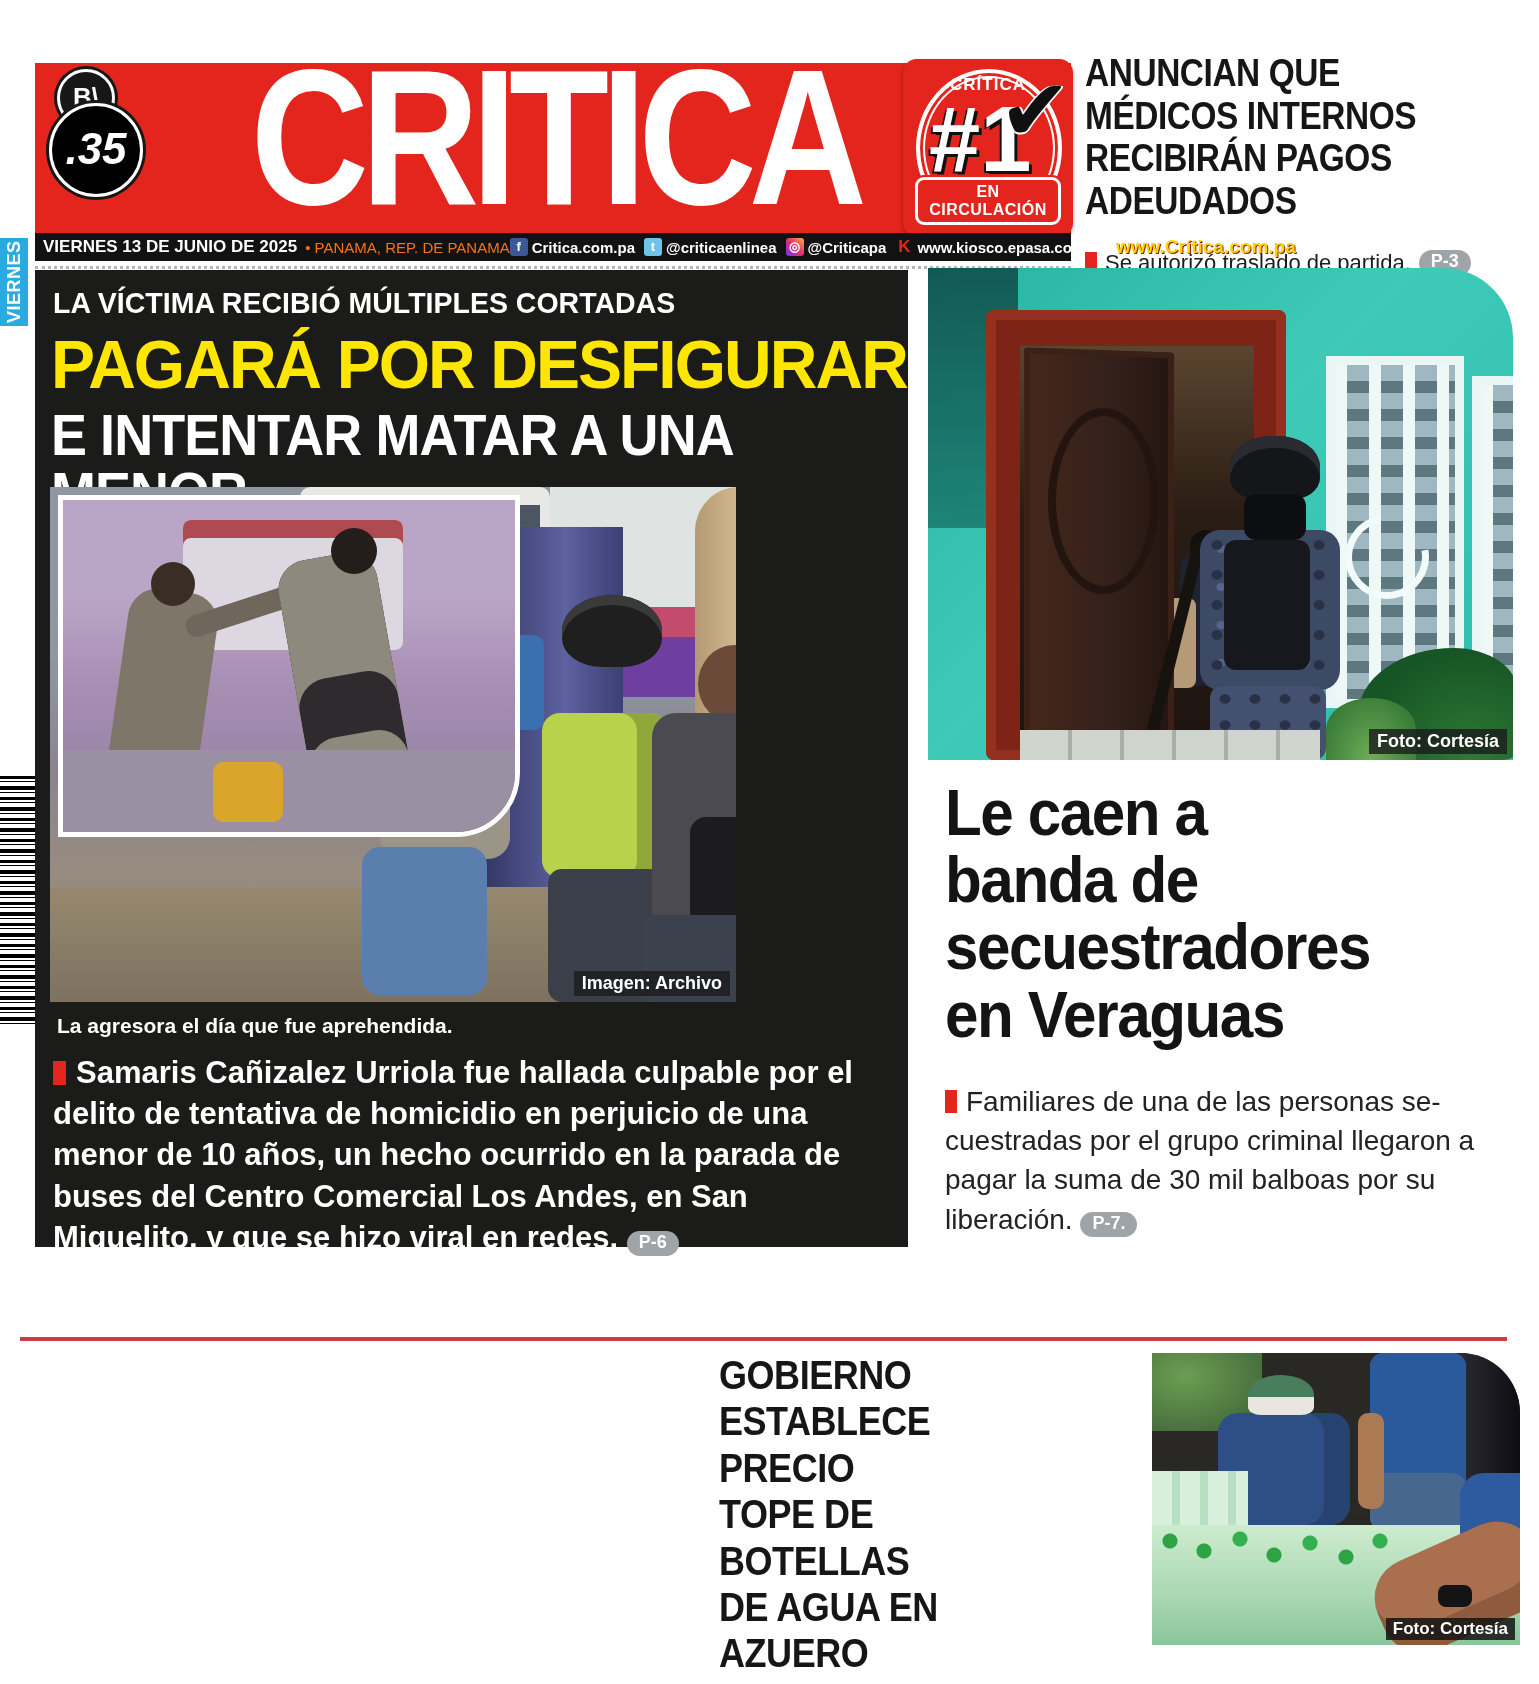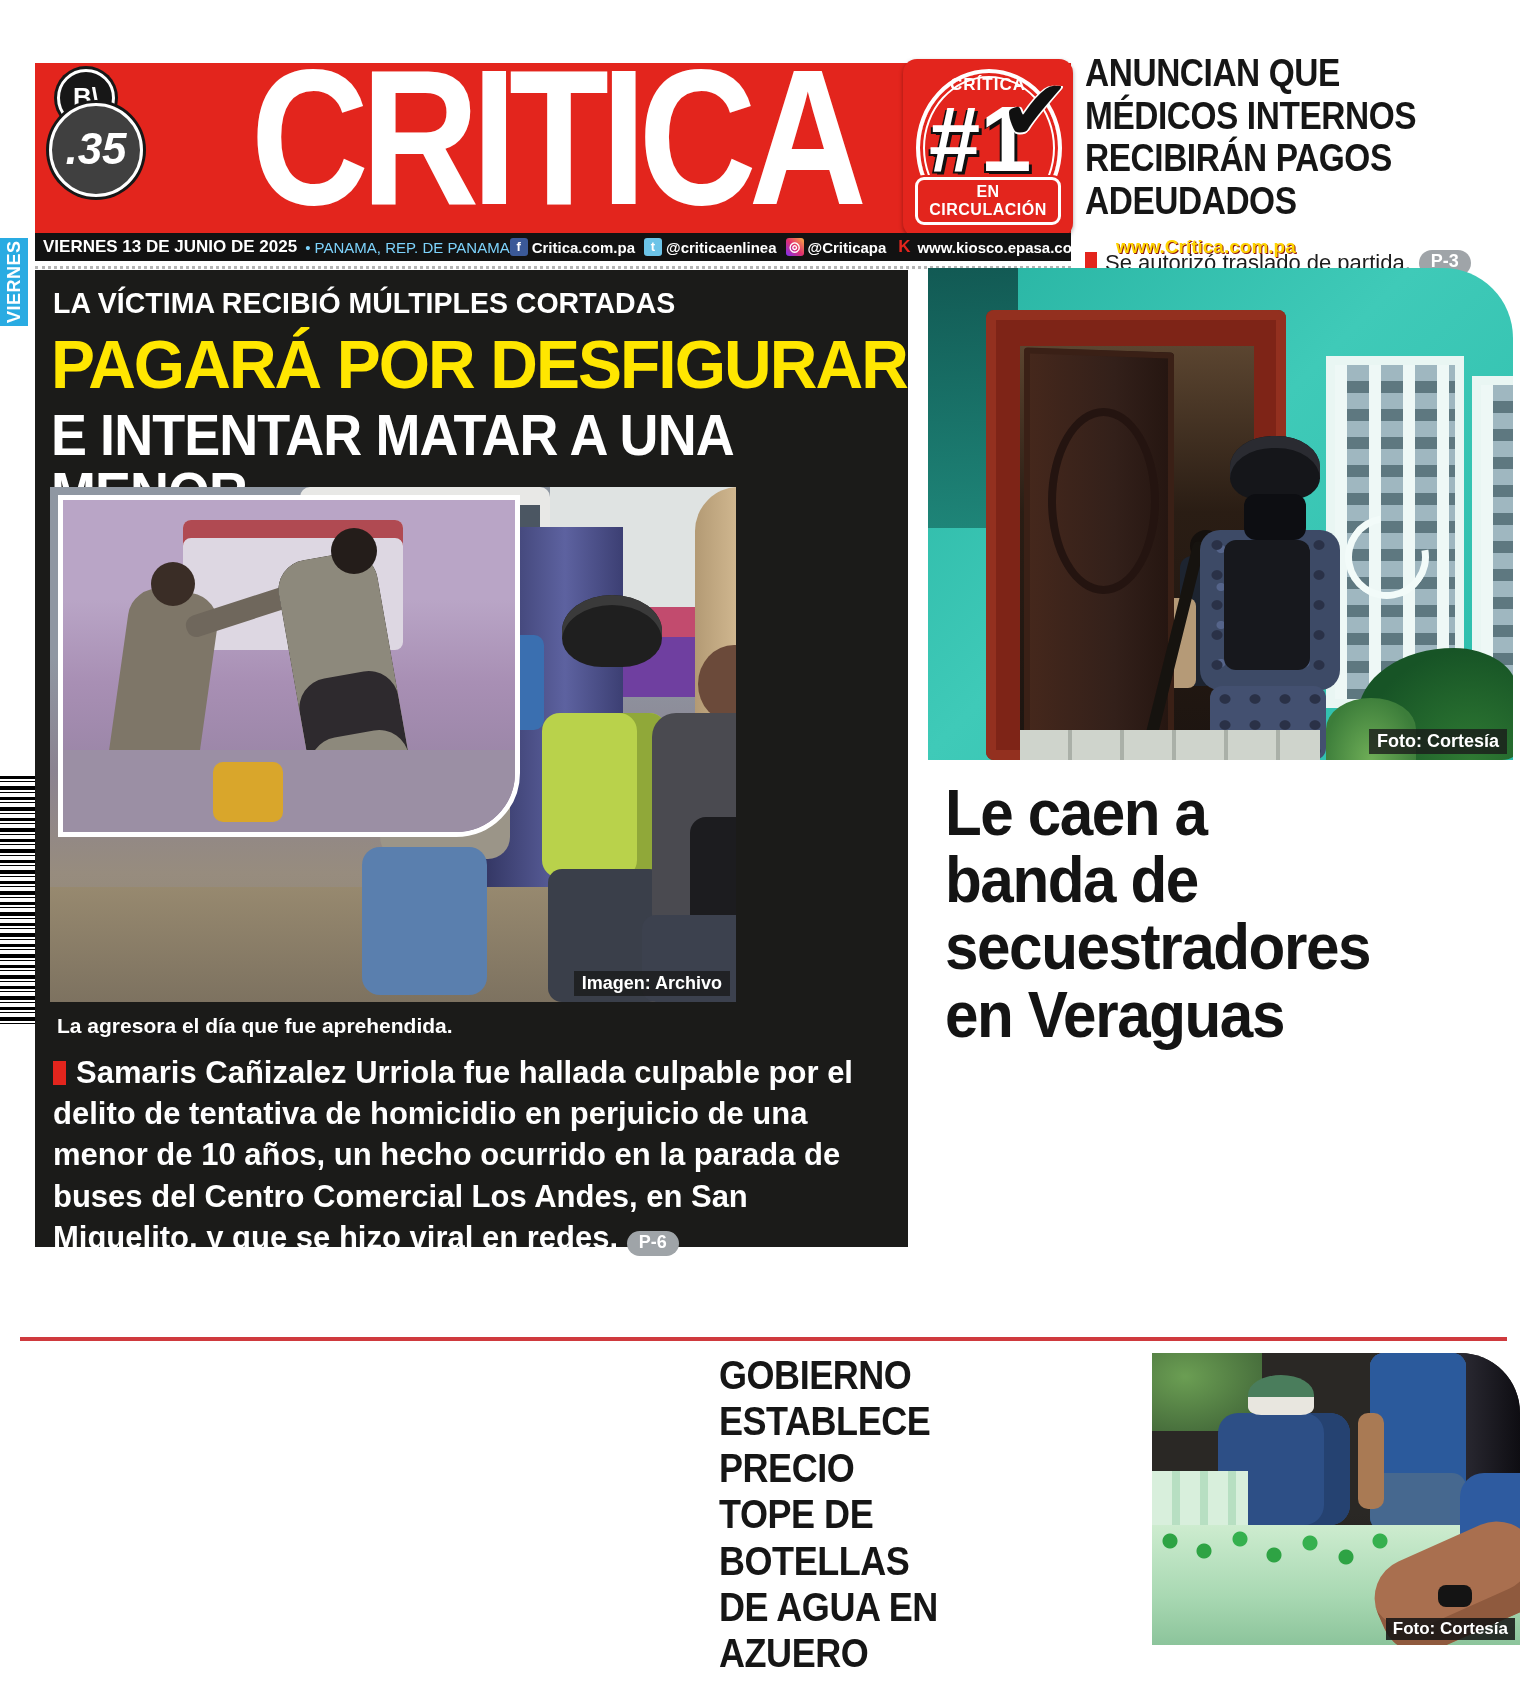--- a/index.html
+++ b/index.html
@@ -11,21 +11,21 @@
   .masthead{position:absolute;left:35px;top:63px;width:1036px;height:170px;background:#e3251d;}
   .masthead-title{position:absolute;left:70px;top:-26px;width:900px;height:200px;
         color:#fff;font-weight:bold;font-size:186px;letter-spacing:-9px;
         transform:scale(0.88,1.04);transform-origin:center;
         text-align:center;line-height:200px;}
   .price-badge{position:absolute;left:8px;top:6px;width:110px;height:128px;}
   .price-cur{position:absolute;left:14px;top:0;width:52px;height:52px;border-radius:50%;
         background:#171717;border:3px solid #fff;box-shadow:0 0 0 3px #171717;
         color:#fff;font-weight:bold;font-size:26px;text-align:center;line-height:50px;}
   .price-val{position:absolute;left:6px;top:34px;width:88px;height:88px;border-radius:50%;
-        background:#404040;border:3px solid #fff;box-shadow:0 0 0 3px #171717;
+        background:#000000;border:3px solid #fff;box-shadow:0 0 0 3px #171717;
         color:#fff;font-weight:bold;font-size:44px;font-style:italic;text-align:center;line-height:86px;}
   .circ-badge{position:absolute;left:868px;top:-4px;width:170px;height:178px;background:#e3251d;
         border-radius:14px;box-shadow:0 2px 4px rgba(0,0,0,.35);}
   .circ-ring{position:absolute;left:13px;top:10px;width:138px;height:150px;border-radius:50%;
         border:4px solid #fff;box-shadow:inset 0 0 0 3px #e3251d, inset 0 0 0 5px #fff;}
   .circ-title{position:absolute;left:0;top:16px;width:170px;text-align:center;
         color:#fff;font-weight:bold;font-size:17px;letter-spacing:1px;}
   .circ-number{position:absolute;left:26px;top:30px;width:100px;text-align:center;
         color:#fff;font-weight:bold;font-size:92px;line-height:100px;
         text-shadow:3px 3px 0 #101010,-2px 2px 0 #101010;}
@@ -33,21 +33,21 @@
         text-shadow:2px 0 0 #fff,-2px 0 0 #fff,0 2px 0 #fff;}
   .circ-banner{position:absolute;left:12px;bottom:12px;width:146px;box-sizing:border-box;
         background:#e3251d;border:3px solid #fff;border-radius:9px;
         box-shadow:0 0 0 2px #e3251d;color:#fff;font-weight:bold;font-size:16px;
         text-align:center;padding:3px 0;letter-spacing:0.5px;}
 
   
   .datebar{position:absolute;left:35px;top:233px;width:1036px;height:28px;background:#121212;
         display:flex;align-items:center;box-sizing:border-box;padding:0 8px;}
   .date-txt{color:#fff;font-weight:bold;font-size:17px;white-space:nowrap;}
-  .place-txt{color:#7dd3fc;font-size:15px;margin-left:8px;white-space:nowrap;}
+  .place-txt{color:#f97316;font-size:15px;margin-left:8px;white-space:nowrap;}
   .social{margin-left:auto;display:flex;align-items:center;gap:9px;}
   .s-item{display:flex;align-items:center;gap:4px;color:#fff;font-weight:bold;font-size:15px;white-space:nowrap;}
   .ic{display:inline-block;width:18px;height:18px;border-radius:3px;color:#fff;
         font-size:13px;font-weight:bold;text-align:center;line-height:18px;}
   .ic-fb{background:#3b5998;}
   .ic-tw{background:#6cc4e8;}
   .ic-ig{background:linear-gradient(45deg,#7b2ff7,#e1306c,#fcaf45);}
   .ic-k{background:transparent;color:#e3251d;font-size:17px;}
   .website{color:#ffd400;font-weight:bold;font-size:19px;text-shadow:1px 1px 0 #8d1511;white-space:nowrap;}
   .dotted{position:absolute;left:35px;top:266px;width:1036px;border-top:3px dotted #b5b5b5;}
@@ -400,20 +400,24 @@
     <div class="rp-floor"></div>
     <div class="rp-plant1"></div>
     <div class="rp-plant2"></div>
     <div class="photo-credit">Foto: Cortesía</div>
   </div>
 
   <div class="right-headline pre">Le caen a
 banda de
 secuestradores
 en Veraguas</div>
+  <div class="right-body">
+    <span class="bullet"></span><span>Familiares de una de las personas se- cuestradas por el grupo criminal llegaron a pagar la suma de 30 mil balboas por su liberación.</span>
+    <span class="p-badge">P-7.</span>
+  </div>
 
   <div class="red-rule"></div>
 
 
 
   <div class="b-story b3">
     <div class="b-headline pre">GOBIERNO
 ESTABLECE PRECIO
 TOPE DE BOTELLAS
 DE AGUA EN AZUERO</div>

